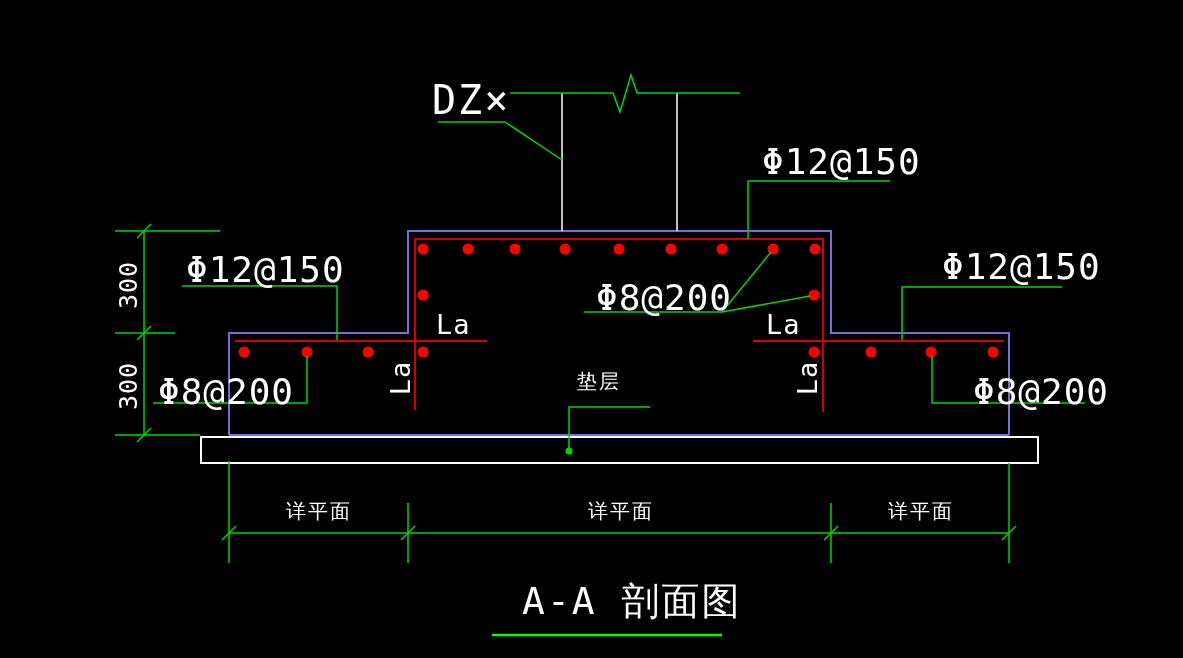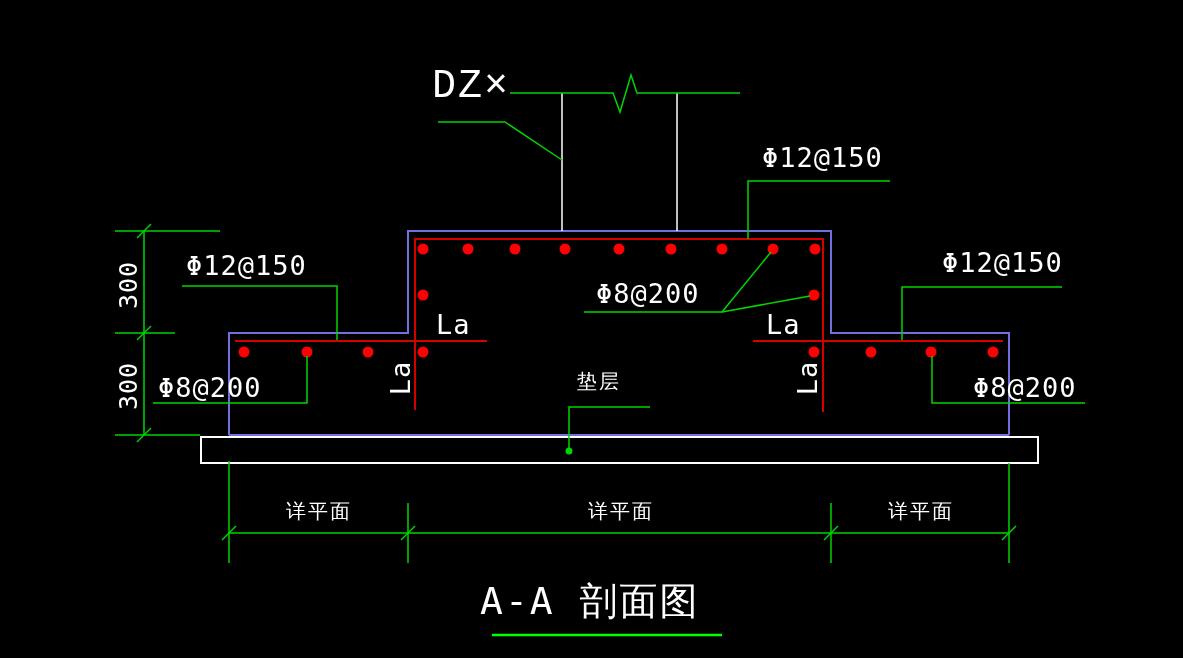--- a/index.html
+++ b/index.html
@@ -15,21 +15,21 @@
     position:absolute;
     color:#ffffff;
     font-family:"DejaVu Sans Mono","Liberation Mono",monospace;
     font-weight:normal;
     white-space:nowrap;
     letter-spacing:1px;
     line-height:1;
   }
   .rot{transform:translate(-50%,-50%) rotate(-90deg);}
   .f-dz{font-size:40px;letter-spacing:2px;}
-  .f-rebar{font-size:27px;}
+  .f-rebar{font-size:36px;}
   .f-la{font-size:27px;}
   .f-dim{font-size:25px;}
   .f-cn{font-size:20px;letter-spacing:2px;}
   .f-title{font-size:38px;letter-spacing:2px;}
 </style>
 </head>
 <body>
 
 <div id="stage">
 
@@ -129,21 +129,21 @@
       <line x1="401" y1="540" x2="415" y2="526"></line>
       <line x1="824" y1="540" x2="838" y2="526"></line>
       <line x1="1002" y1="540" x2="1016" y2="526"></line>
     </g>
 
     <g stroke="#00ff00" stroke-width="2.5" fill="none">
       <line x1="492" y1="635" x2="722" y2="635"></line>
     </g>
   </svg>
 
-  <div class="lbl f-dz" style="left:432px;top:67px;font-family:Liberation Mono, monospace;">DZ×</div>
+  <div class="lbl f-dz" style="left:432px;top:80px;">DZ×</div>
 
   <div class="lbl f-rebar" style="left:762px;top:144px;">Φ12@150</div>
   <div class="lbl f-rebar" style="left:186px;top:252px;">Φ12@150</div>
   <div class="lbl f-rebar" style="left:942px;top:249px;">Φ12@150</div>
   <div class="lbl f-rebar" style="left:596px;top:280px;">Φ8@200</div>
   <div class="lbl f-rebar" style="left:158px;top:374px;">Φ8@200</div>
   <div class="lbl f-rebar" style="left:973px;top:374px;">Φ8@200</div>
 
   <div class="lbl f-cn" style="left:577px;top:371px;">垫层</div>
 
@@ -152,15 +152,15 @@
   <div class="lbl f-la rot" style="left:400px;top:378px;">La</div>
   <div class="lbl f-la rot" style="left:807px;top:378px;">La</div>
 
   <div class="lbl f-dim rot" style="left:128px;top:285px;">300</div>
   <div class="lbl f-dim rot" style="left:128px;top:386px;">300</div>
 
   <div class="lbl f-cn" style="left:286px;top:501px;">详平面</div>
   <div class="lbl f-cn" style="left:588px;top:501px;">详平面</div>
   <div class="lbl f-cn" style="left:888px;top:501px;">详平面</div>
 
-  <div class="lbl f-title" style="left:480px;top:582px;">A-A 剖面图</div>
+  <div class="lbl f-title" style="left:522px;top:582px;">A-A 剖面图</div>
 
 </div>
 
 </body></html>

